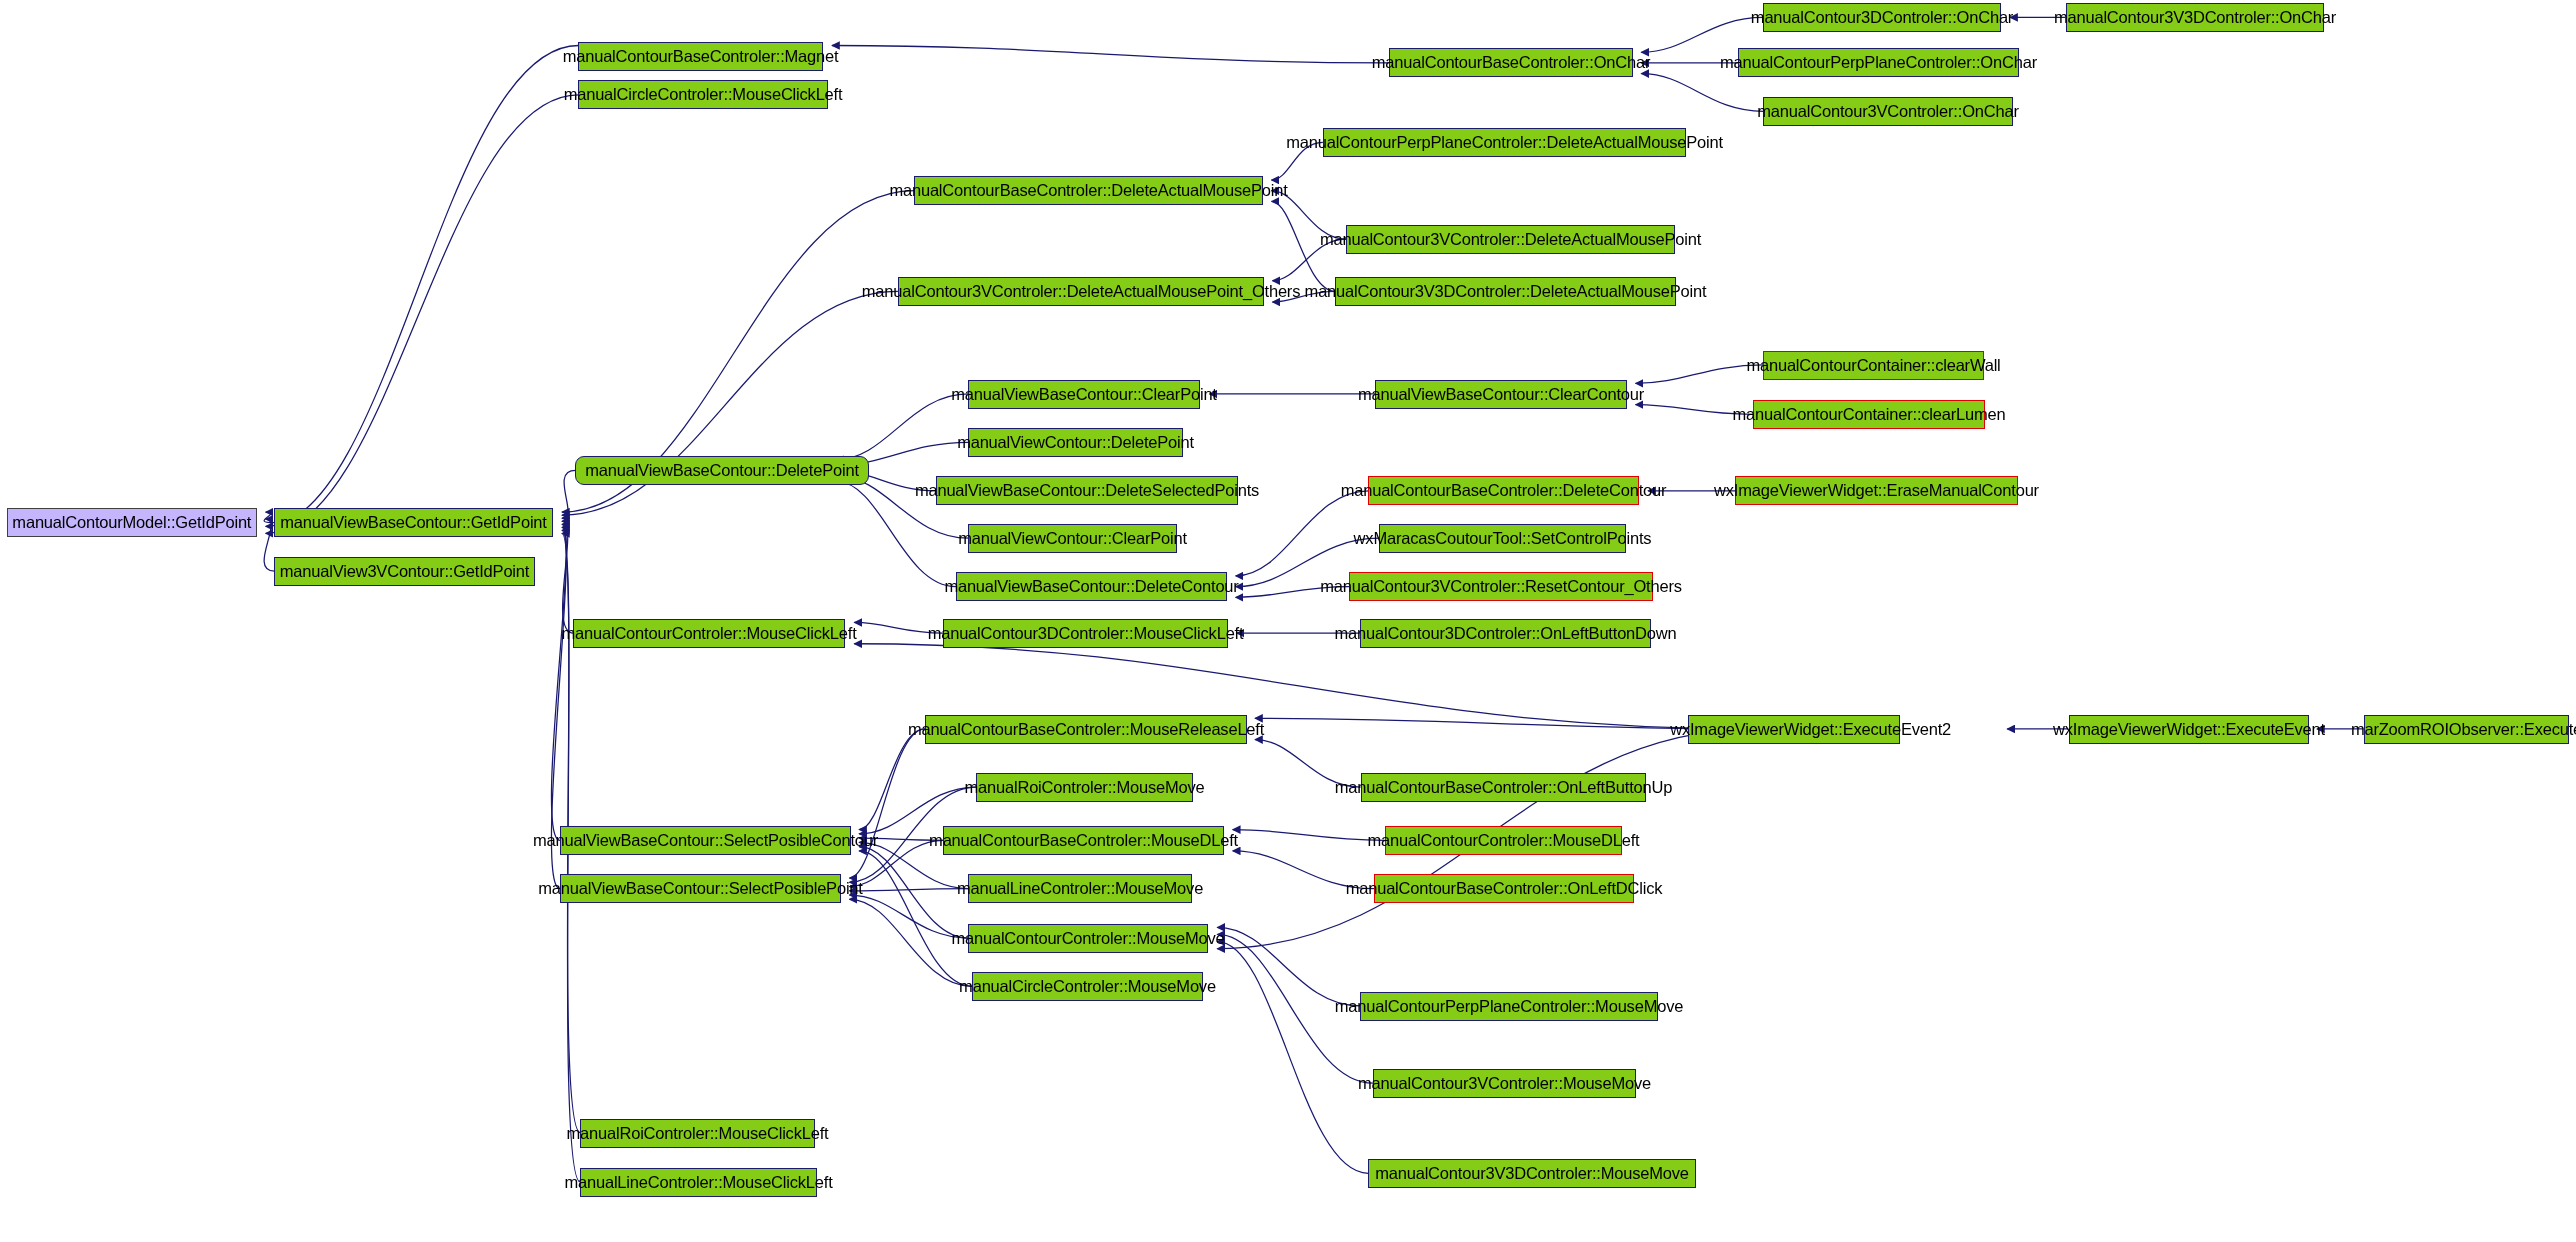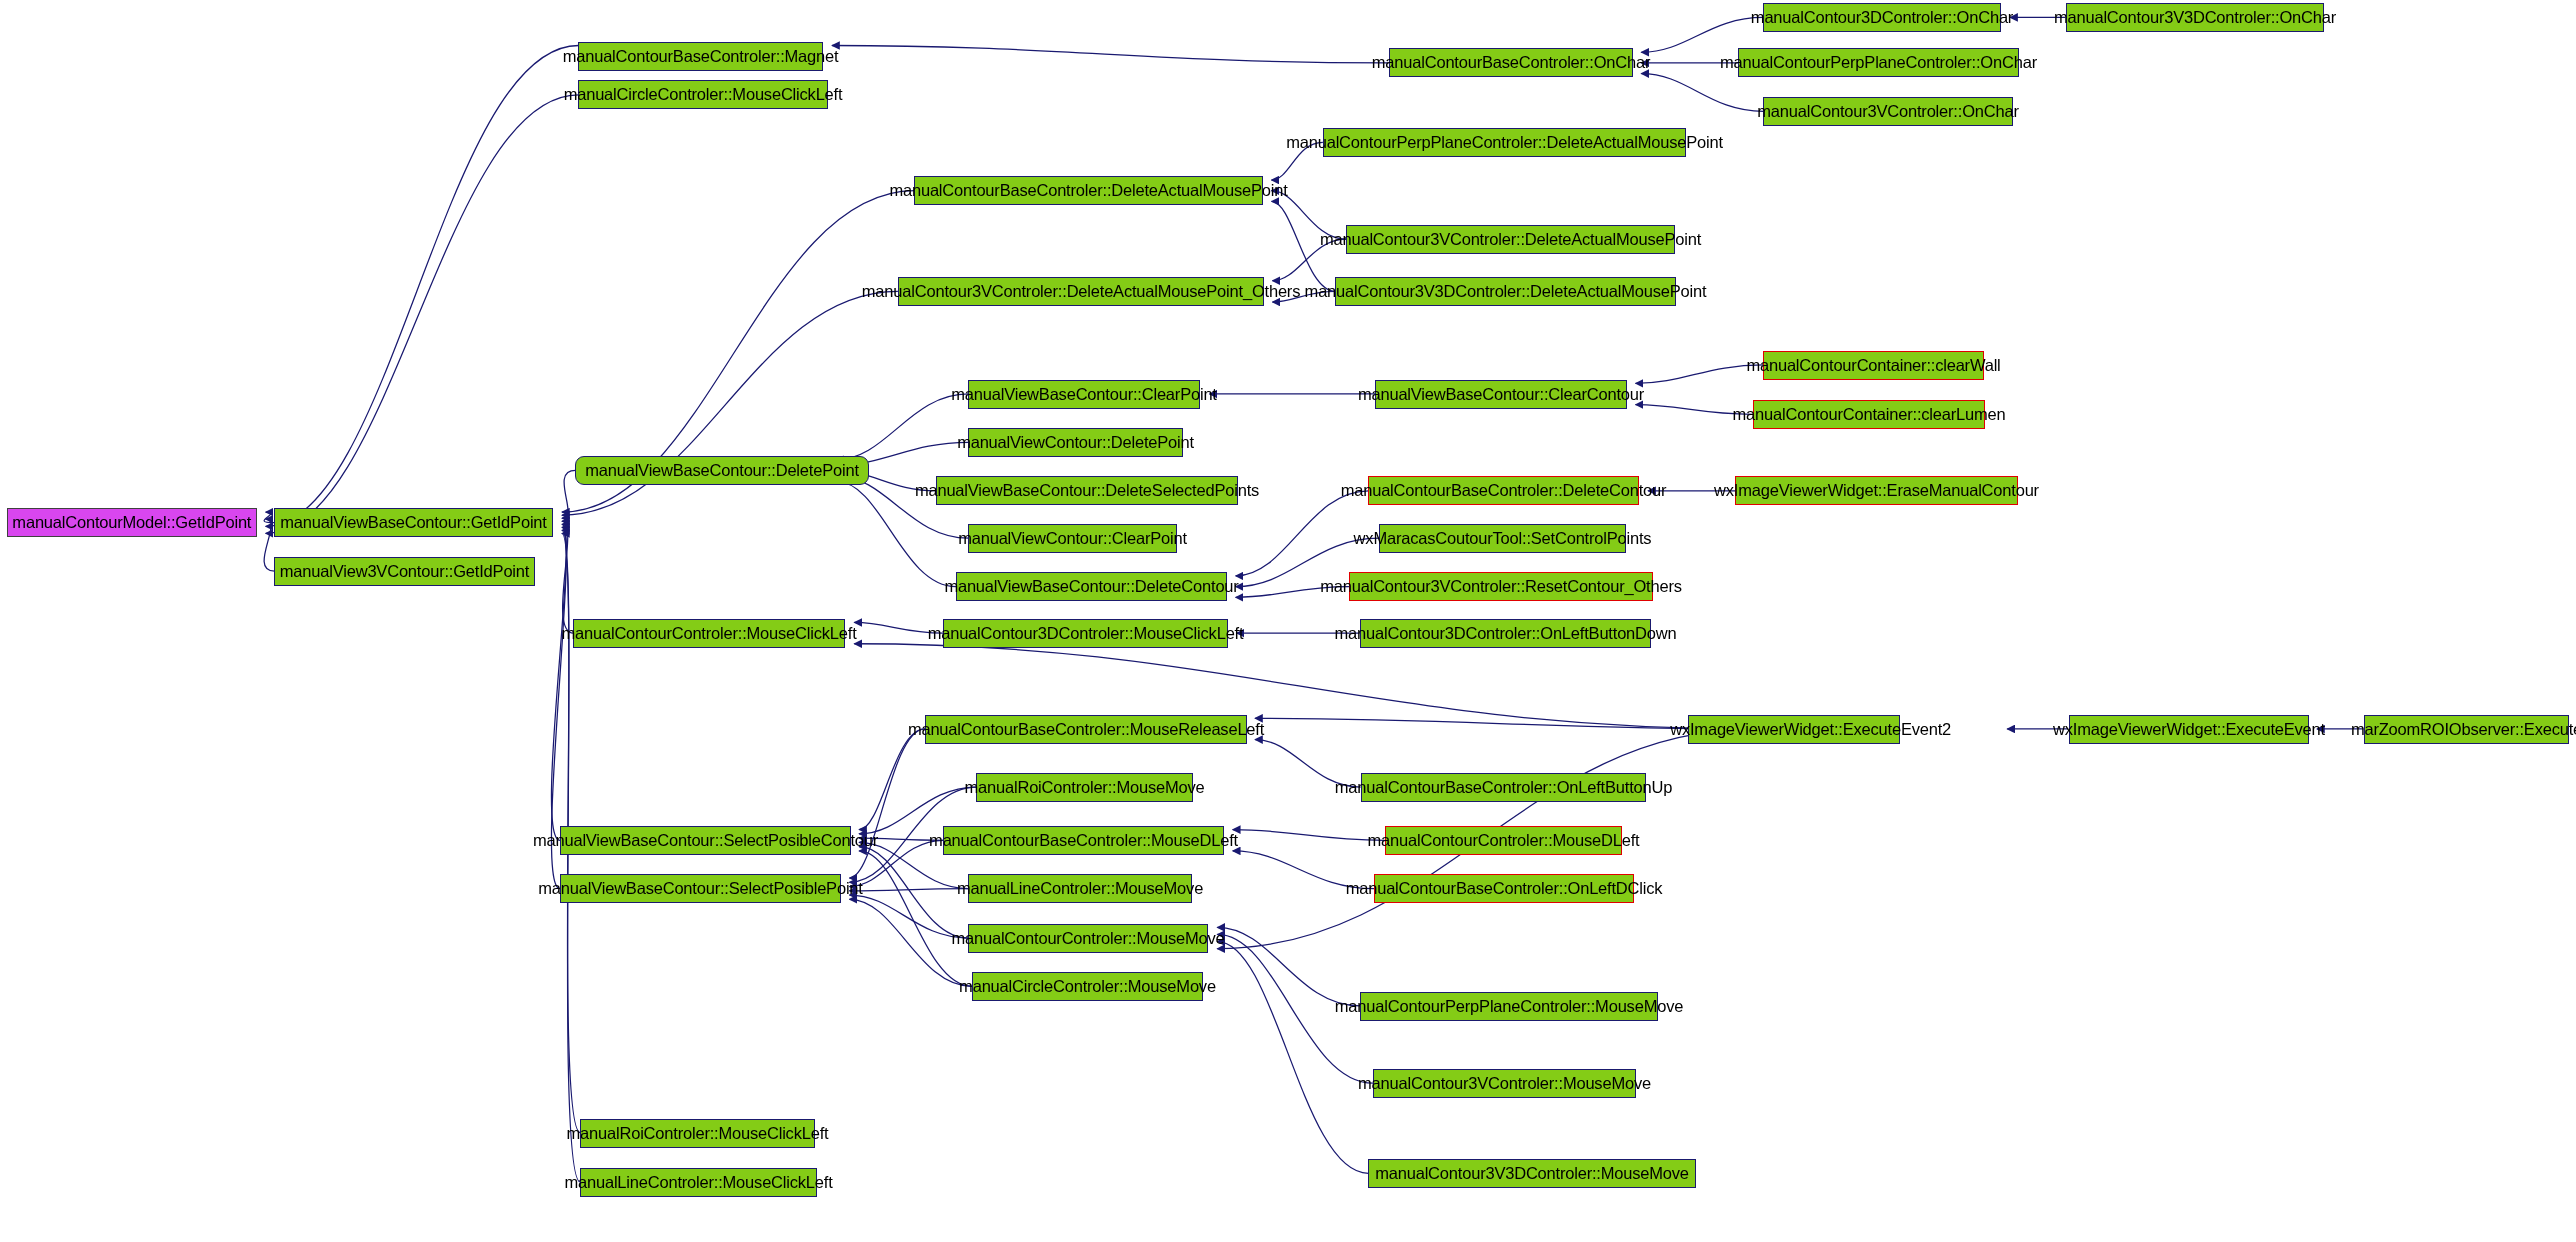--- a/index.html
+++ b/index.html
@@ -37,21 +37,21 @@
     justify-content: center;
     padding: 0 8.7px;
     height: 29px;
     letter-spacing: -0.2px;
     cursor: pointer;
   }
   .node.red {
     border-color: #e00000;
   }
   .node.root {
-    background: #d946ef;
+    background: #c4b5fd;
     border-color: #404040;
   }
 </style>
 </head>
 <body>
 
 <div id="canvas">
   <svg id="edges" viewBox="0 0 2660 1283" xmlns="http://www.w3.org/2000/svg">
       <defs>
         <marker id="arrow" markerWidth="9" markerHeight="9" refX="8" refY="4.5" orient="auto" markerUnits="userSpaceOnUse">

